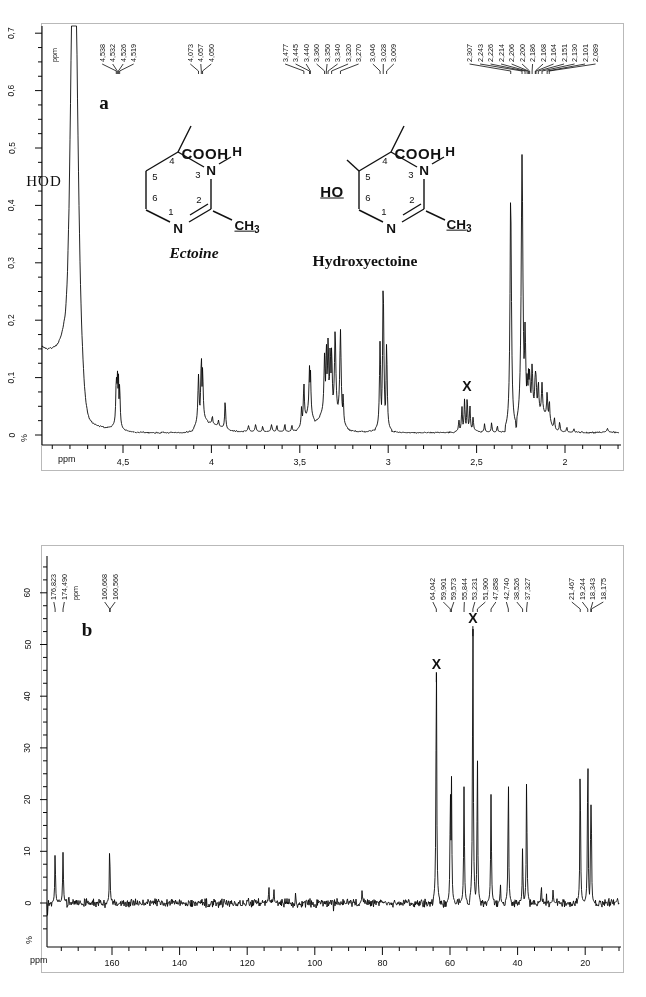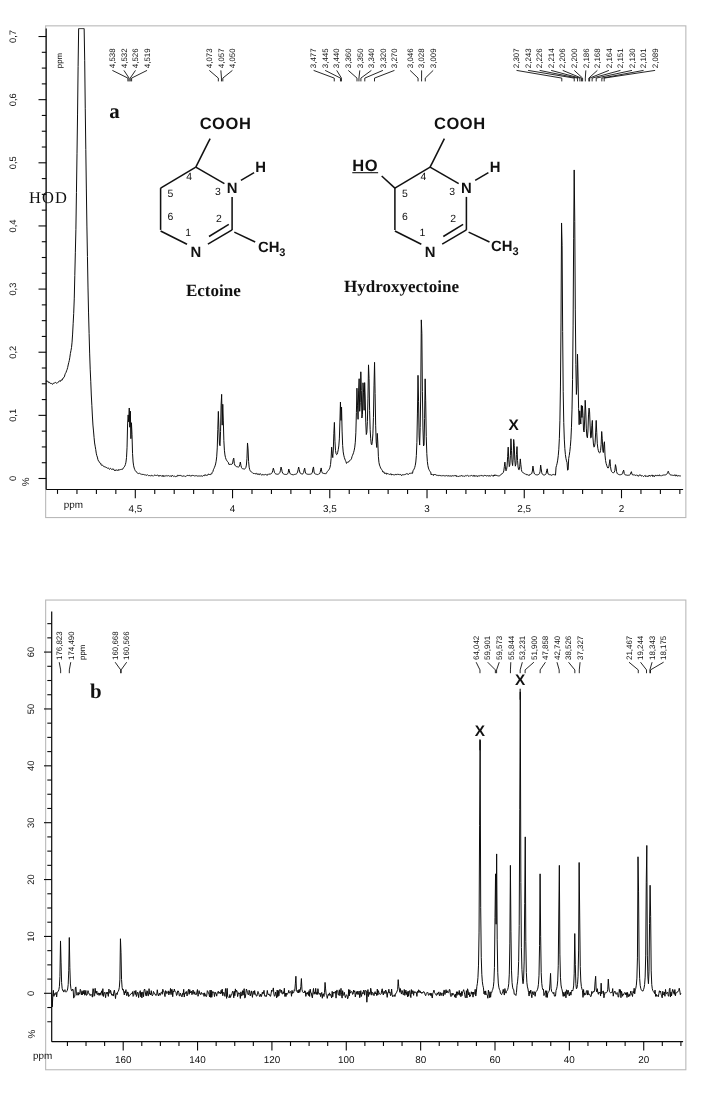--- a/index.html
+++ b/index.html
@@ -3,24 +3,24 @@
 <meta charset="utf-8">
 <style>
   html,body{margin:0;padding:0;background:#ffffff;}
   #page{position:relative;width:646px;height:997px;background:#ffffff;overflow:hidden;
         font-family:"Liberation Sans",sans-serif;color:#111;}
   #plot-svg,#bond-svg{position:absolute;left:0;top:0;}
   .txt{position:absolute;transform:translate(-50%,-50%);white-space:nowrap;line-height:1;}
   .panel-letter{font-family:"Liberation Serif",serif;font-weight:bold;font-size:19px;}
   .mol-name{font-family:"Liberation Serif",serif;font-weight:bold;font-size:15.5px;}
   .solvent{font-family:"Liberation Serif",serif;font-size:15px;letter-spacing:1px;}
-  .atom-big{font-size:15px;font-weight:700;letter-spacing:0.5px;}
+  .atom-big{font-size:15px;font-weight:700;letter-spacing:0.5px;margin-top:40px;}
   .atom{font-size:13.5px;font-weight:700;}
   .ring-num{font-size:9.5px;font-weight:400;}
-  .methyl{font-size:13.5px;font-weight:700;}
+  .methyl{font-size:13.5px;font-weight:700;text-decoration:underline;}
   .methyl sub{font-size:10px;}
 </style>
 </head>
 <body>
 
 <div id="page">
 
   <svg id="plot-svg" width="646" height="997">
       <g>
         <rect x="41.5" y="23.5" width="582" height="447" fill="none" stroke="#b9b9b9"></rect>
@@ -396,21 +396,21 @@
   <div class="txt atom" style="left:237px;top:152px;">H</div>
   <div class="txt atom" style="left:211px;top:171px;">N</div>
   <div class="txt atom" style="left:178px;top:229px;">N</div>
   <div class="txt methyl" style="left:247px;top:227px;"><span>CH</span><sub>3</sub></div>
   <div class="txt ring-num" style="left:172px;top:161px;">4</div>
   <div class="txt ring-num" style="left:198px;top:175px;">3</div>
   <div class="txt ring-num" style="left:155px;top:177px;">5</div>
   <div class="txt ring-num" style="left:155px;top:198px;">6</div>
   <div class="txt ring-num" style="left:171px;top:212px;">1</div>
   <div class="txt ring-num" style="left:199px;top:200px;">2</div>
-  <div class="txt mol-name" style="left:194px;top:265px;">Ectoine</div>
+  <div class="txt mol-name" style="left:194px;top:253px;font-style:italic;">Ectoine</div>
 
   <div class="txt atom-big" style="left:332px;top:151px;text-decoration:underline;">HO</div>
   <div class="txt atom-big" style="left:418px;top:113px;">COOH</div>
   <div class="txt atom" style="left:450px;top:152px;">H</div>
   <div class="txt atom" style="left:424px;top:171px;">N</div>
   <div class="txt atom" style="left:391px;top:229px;">N</div>
   <div class="txt methyl" style="left:459px;top:226px;"><span>CH</span><sub>3</sub></div>
   <div class="txt ring-num" style="left:385px;top:161px;">4</div>
   <div class="txt ring-num" style="left:411px;top:175px;">3</div>
   <div class="txt ring-num" style="left:368px;top:177px;">5</div>

